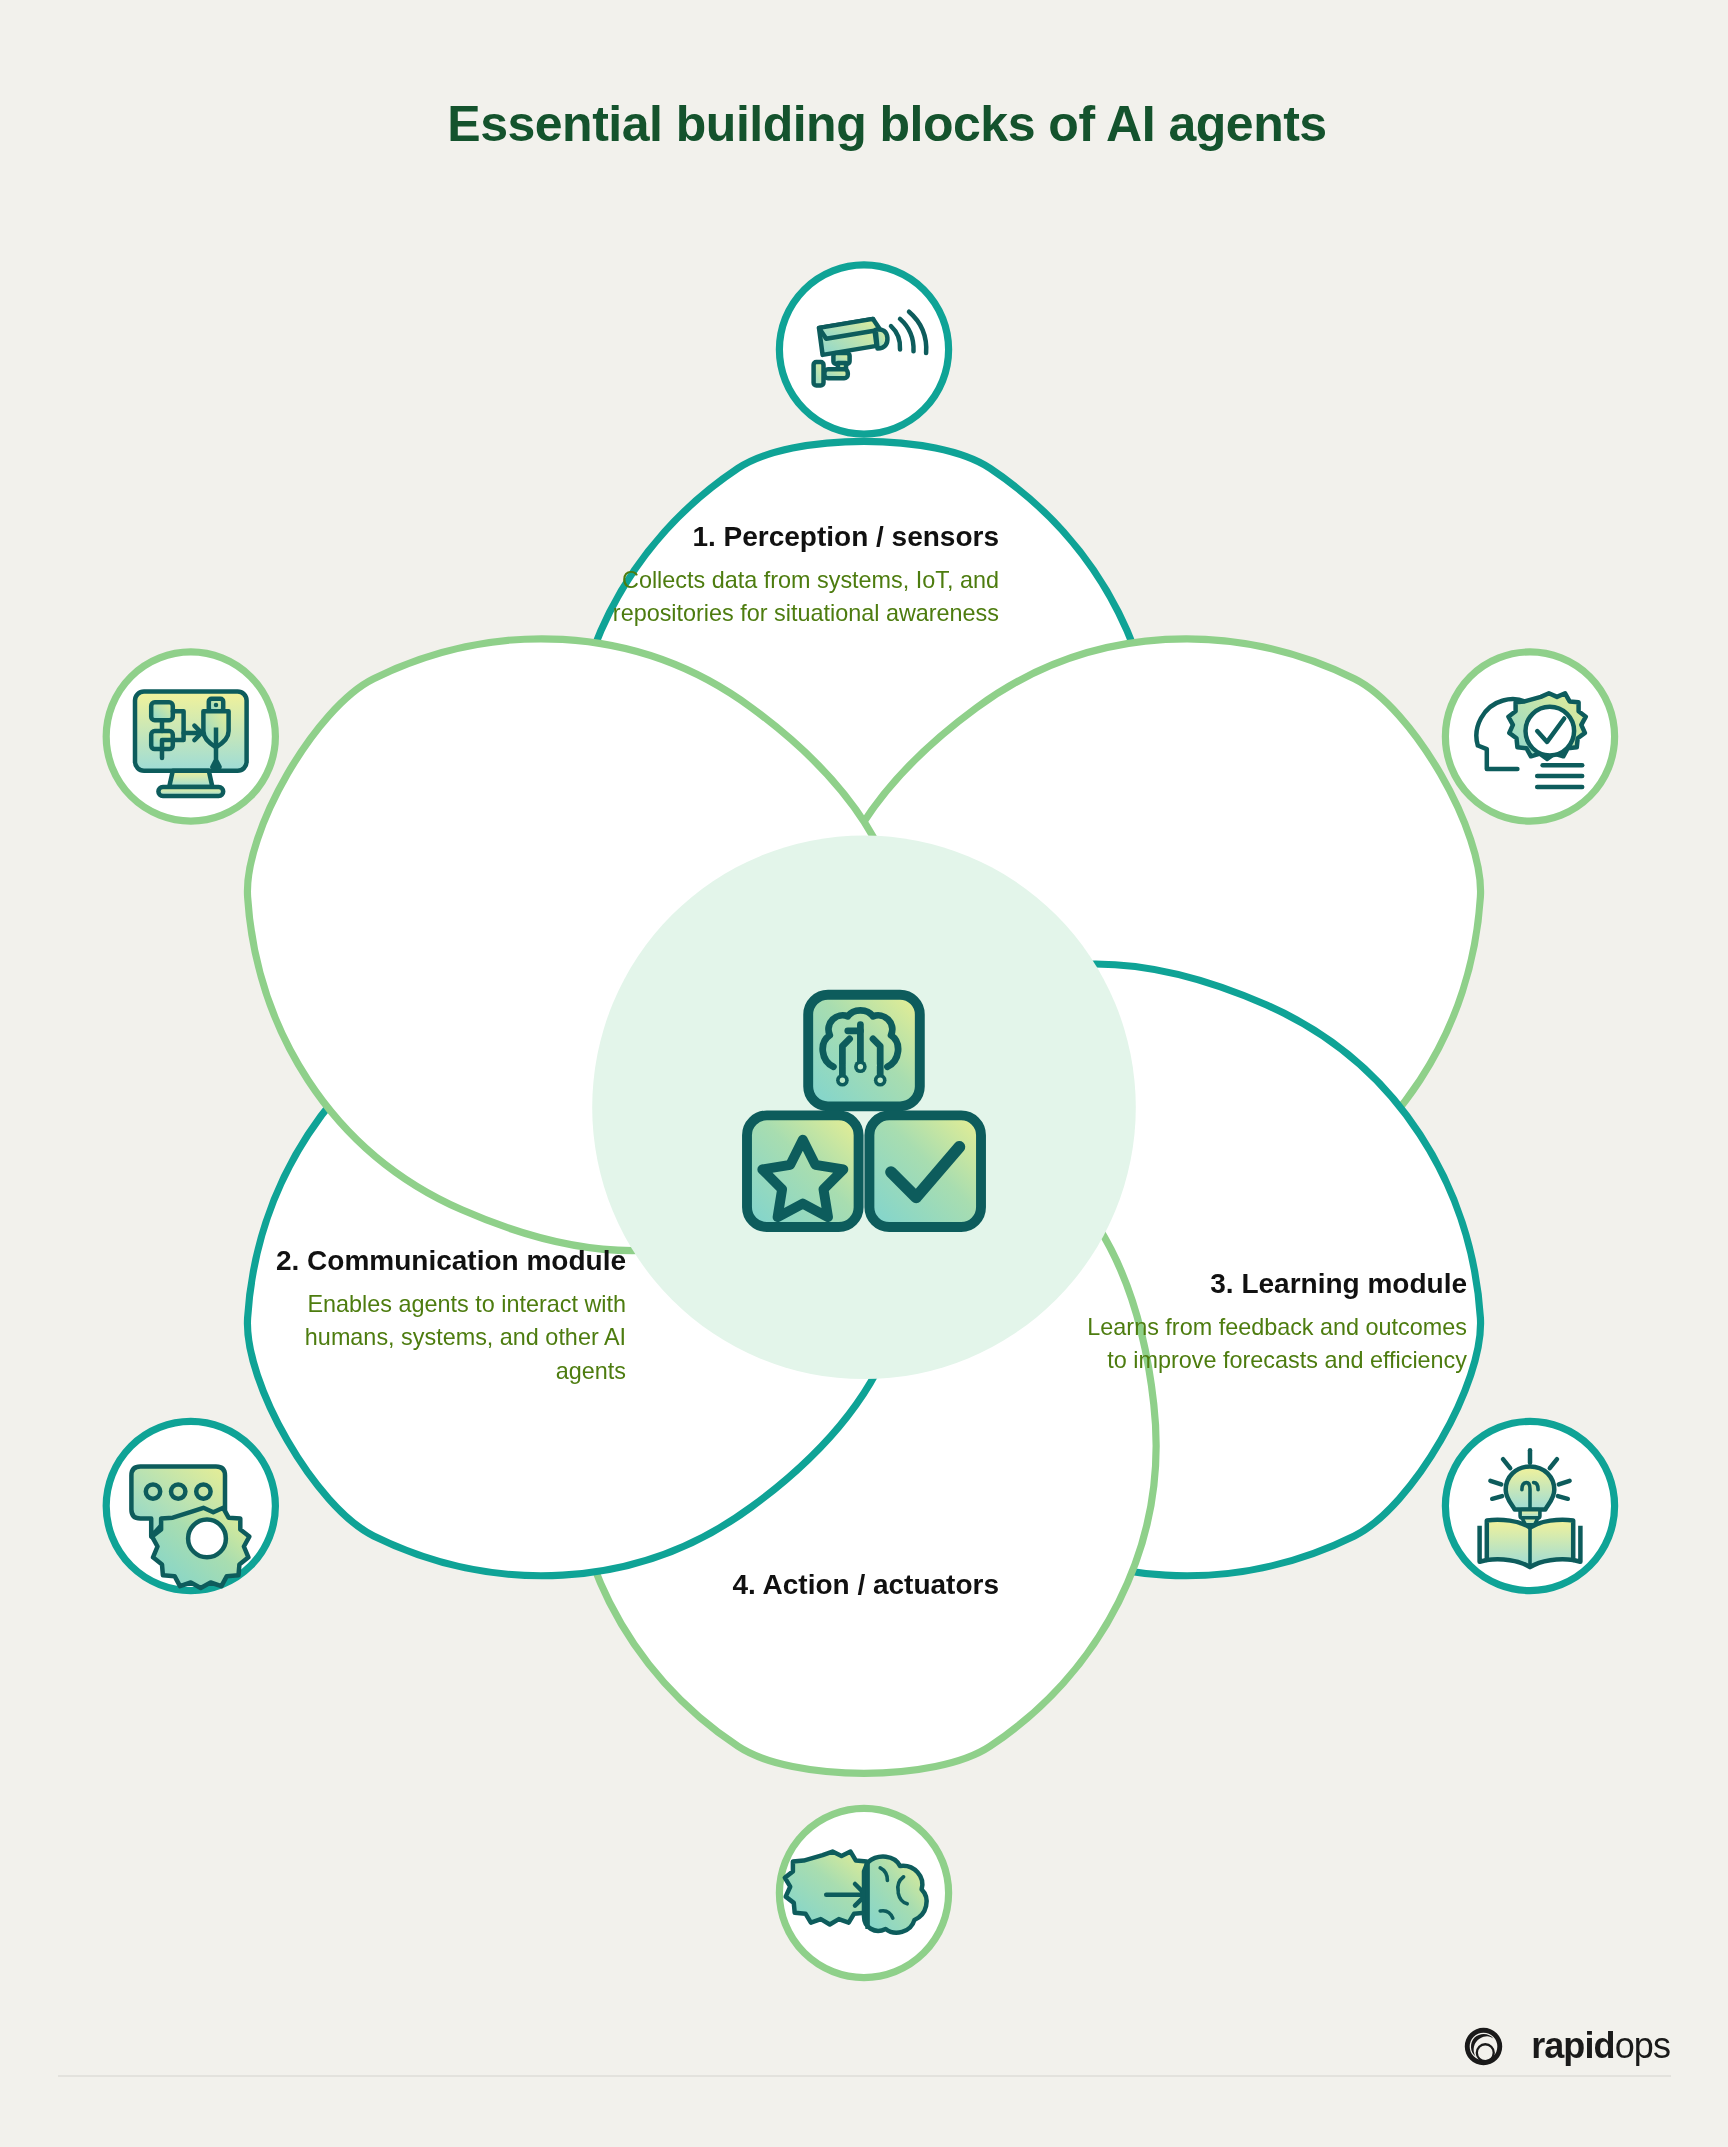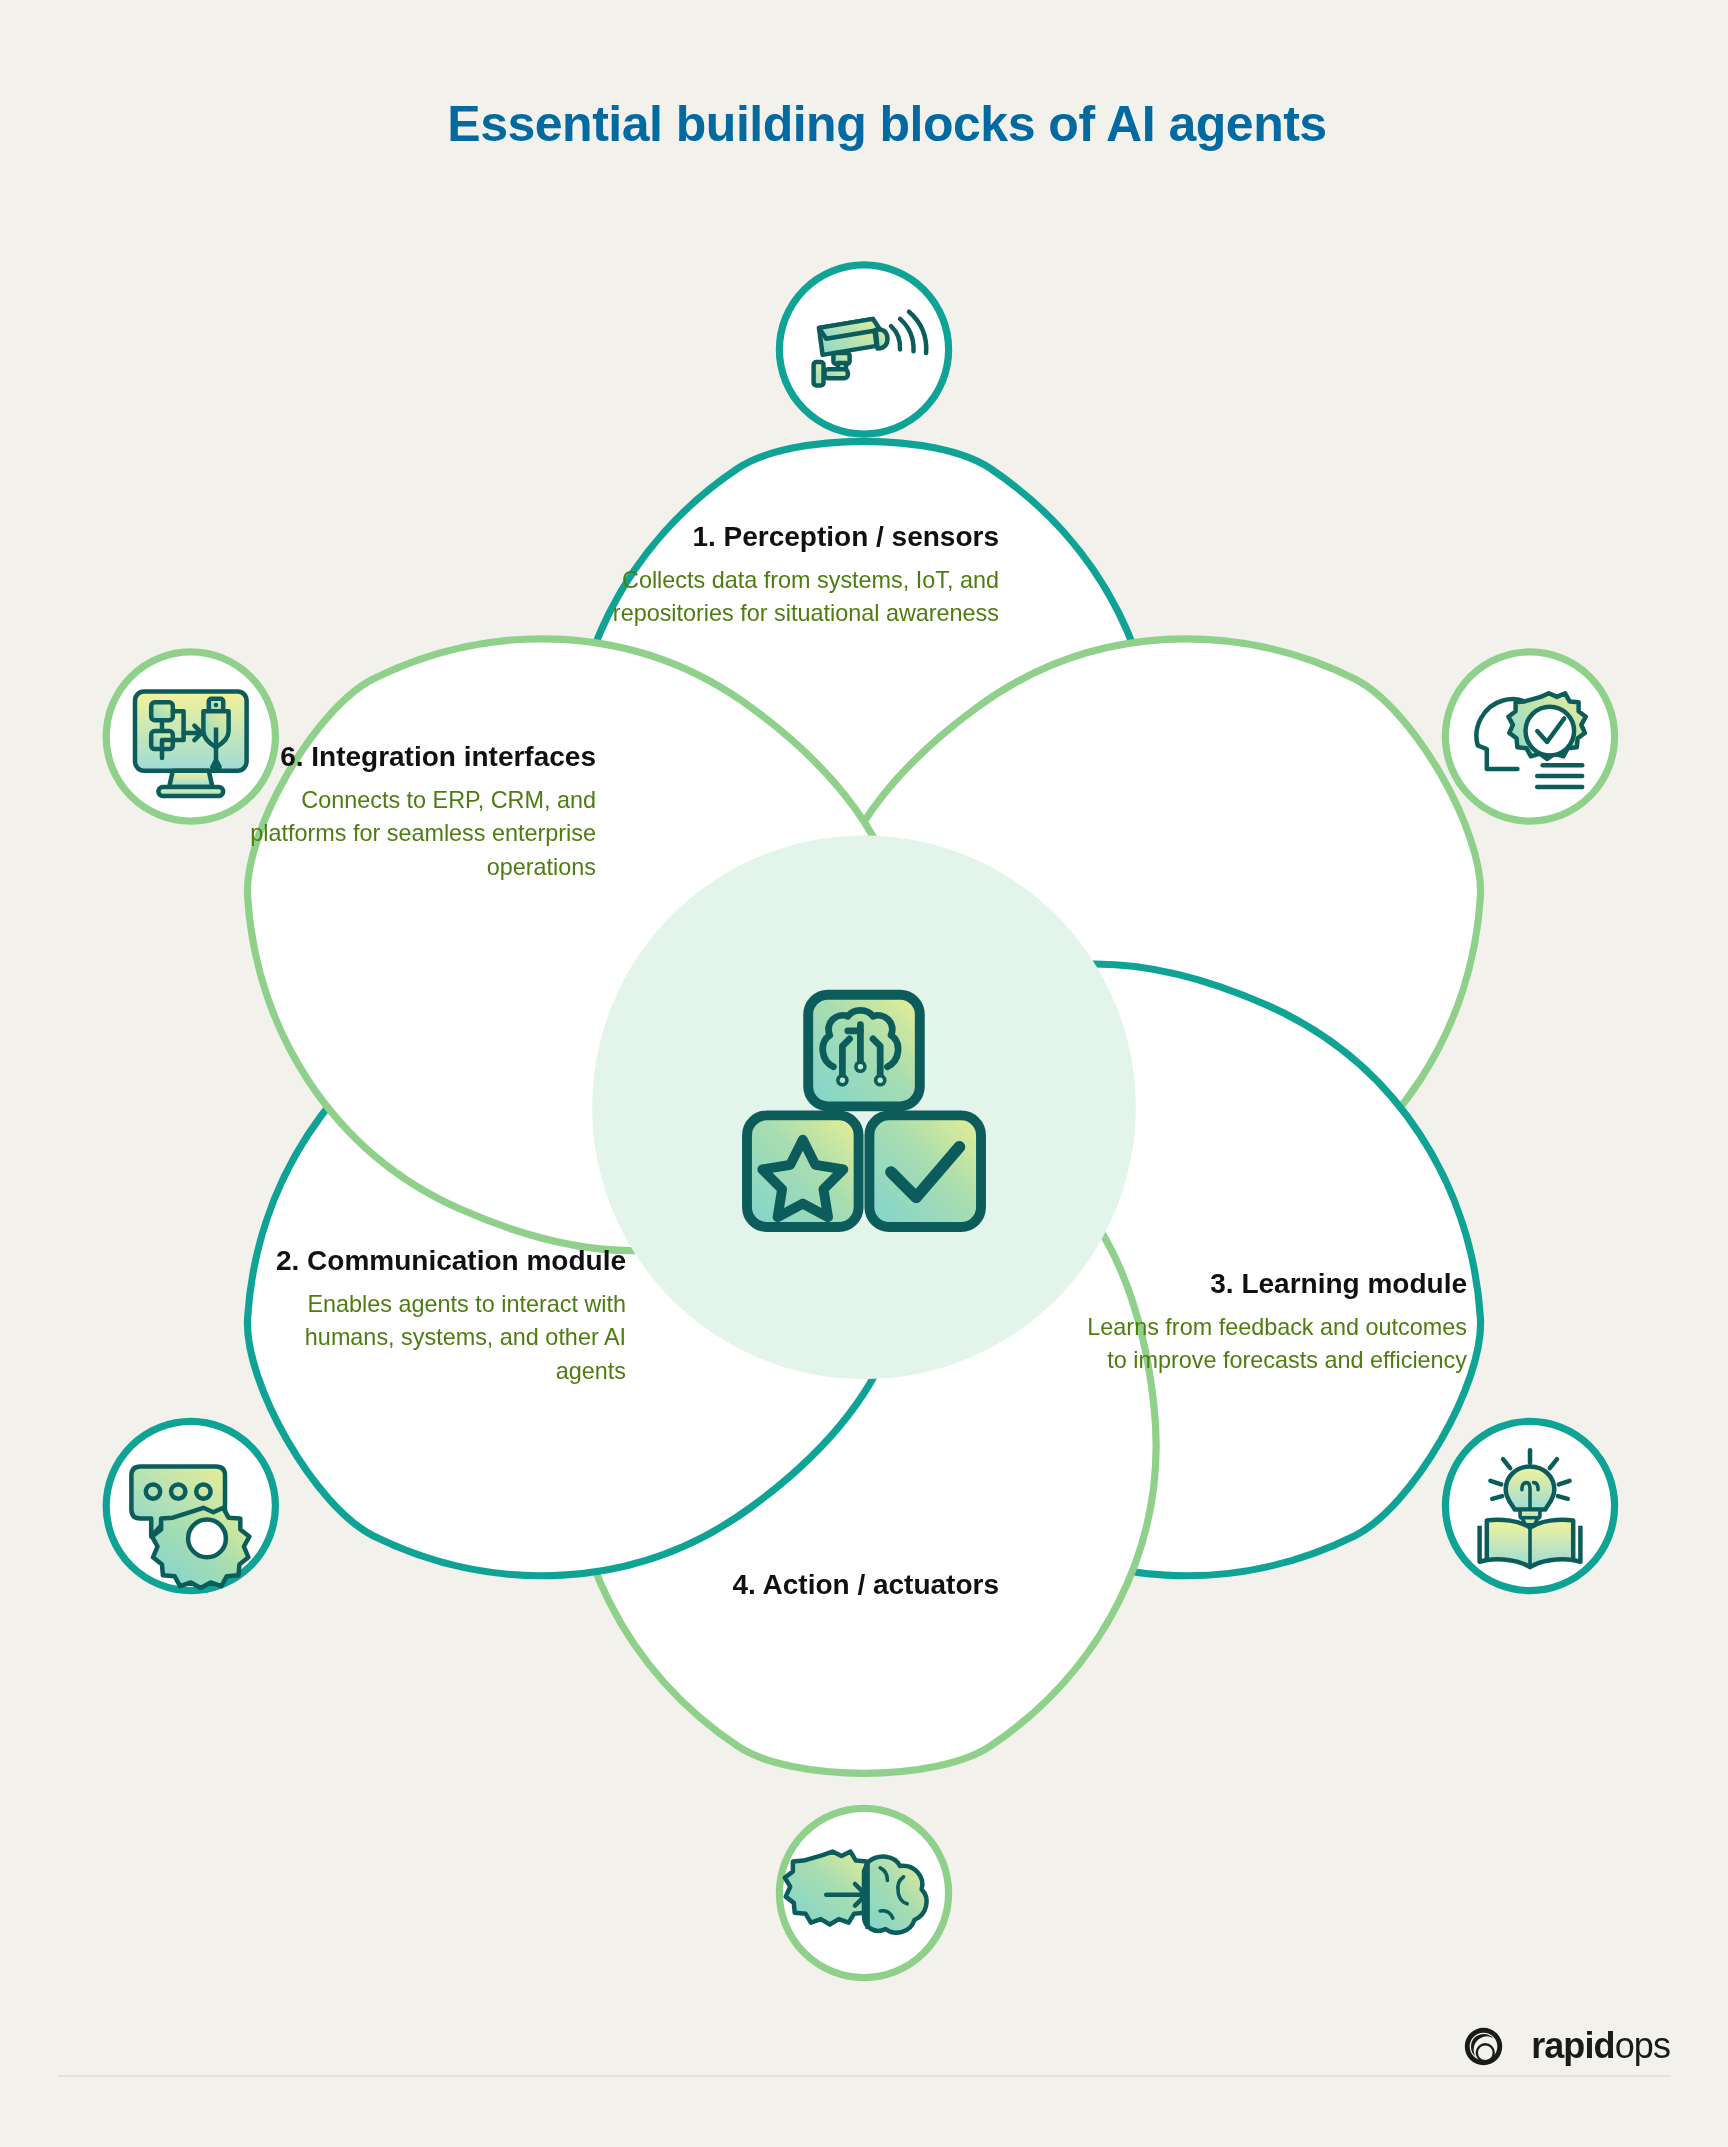--- a/index.html
+++ b/index.html
@@ -9,21 +9,21 @@
     font-family:"Liberation Sans", sans-serif;
     overflow:hidden;
   }
   #stage { position:relative; width:1728px; height:2148px; }
 
   
   .title {
     position:absolute; top:95px; left:0; width:1728px;
     text-align:center;
     font-size:50px; font-weight:700; letter-spacing:-0.5px;
-    color:#0369a1;
+    color:#14532d;
     padding-left:46px;
   }
 
   
   #diagram { position:absolute; top:0; left:0; width:1728px; height:2148px; }
 
   
   .petal-text { position:absolute; text-align:right; }
   .petal-title {
     font-size:28px; font-weight:700; color:#111111;
@@ -302,24 +302,20 @@
 
   <div class="petal-text p4">
     <div class="petal-title">4. Action / actuators</div>
   </div>
 
   <div class="petal-text p5">
     <div class="petal-title">2. Communication module</div>
     <div class="petal-desc">Enables agents to interact with humans, systems, and other AI agents</div>
   </div>
 
-  <div class="petal-text p6">
-    <div class="petal-title">6. Integration interfaces</div>
-    <div class="petal-desc">Connects to ERP, CRM, and platforms for seamless enterprise operations</div>
-  </div>
 
   <div class="footer-rule"></div>
   <div class="logo">
     <svg width="41" height="41" viewBox="0 0 46 46">
       <path d="M23 2 A21 21 0 1 0 23 44 A21 21 0 1 0 23 2 Z M23 7.5 A15.5 15.5 0 1 1 23 38.5 A15.5 15.5 0 1 1 23 7.5 Z" fill="#1a1a1a"></path>
       <path d="M34 14 C30 8 19 7 13 13 C7 19 8 30 14 34 C10 27 12 18 19 14 C25 10 31 11 34 14 Z" fill="#1a1a1a"></path>
       <circle cx="25" cy="30" r="9.5" fill="none" stroke="#1a1a1a" stroke-width="2.6"></circle>
     </svg>
     <div class="logo-text"><b>rapid</b><span>ops</span></div>
   </div>

